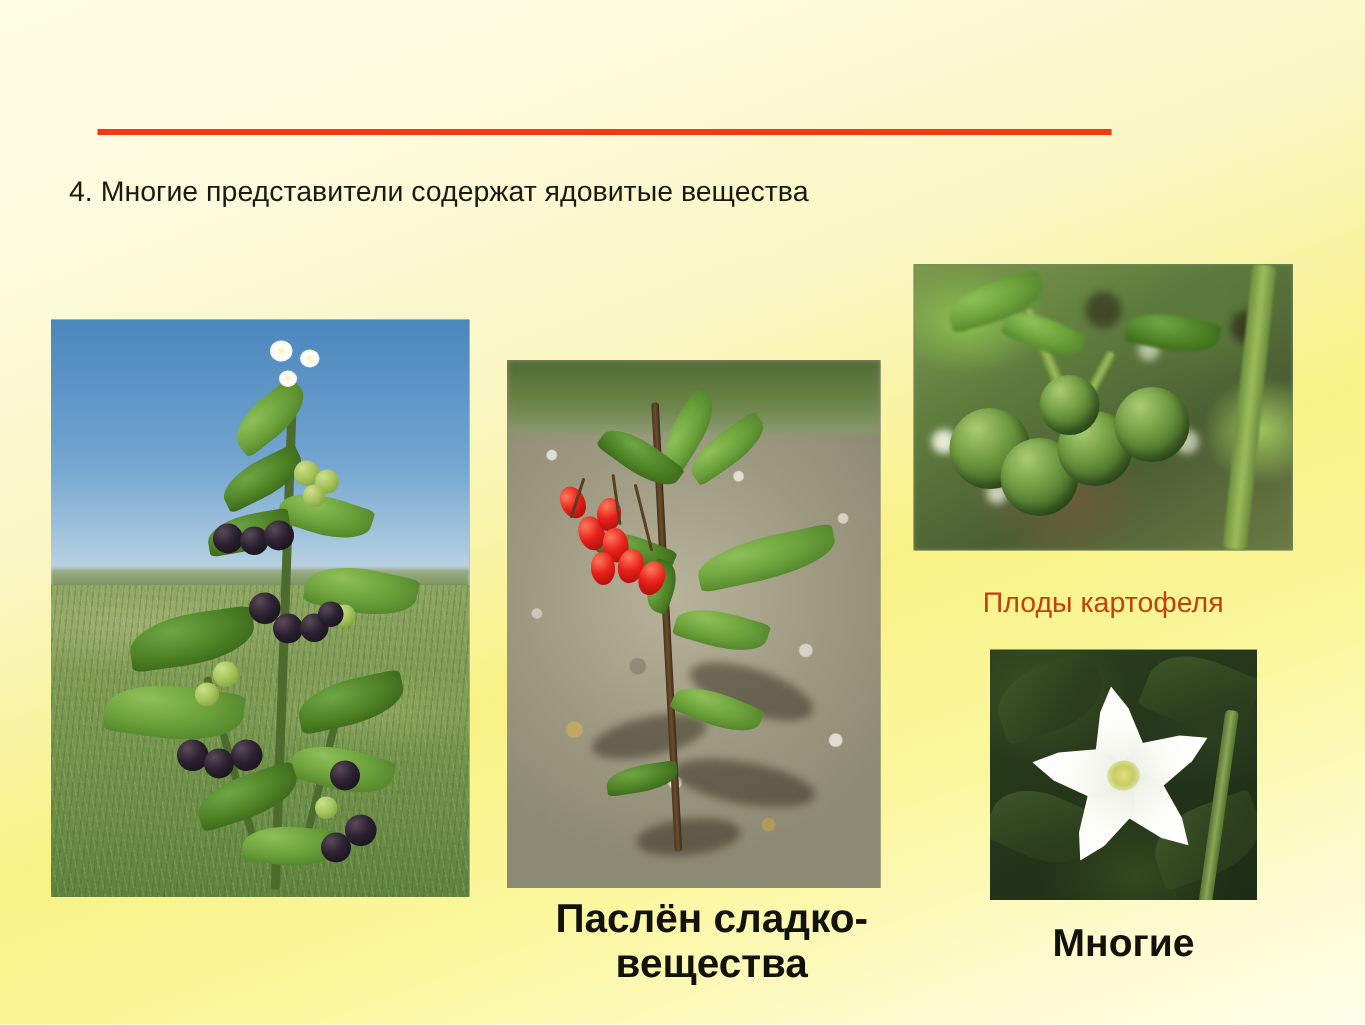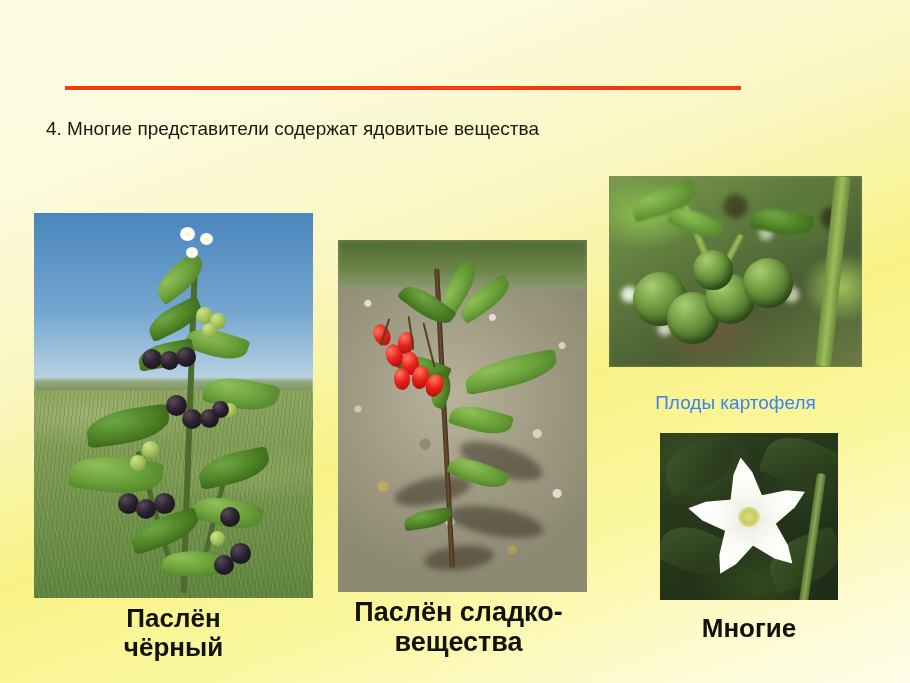--- a/index.html
+++ b/index.html
@@ -237,29 +237,29 @@
 
   
   .caption {
     position:absolute;
     font-weight:bold;
     color:#121208;
     text-align:center;
     line-height:1.12;
   }
   .caption-nightshade-black { left:34px; top:604px; width:279px; font-size:26px; }
-  .caption-nightshade-bitter { left:326px; top:597px; width:265px; font-size:27px; }
+  .caption-nightshade-bitter { left:342px; top:597px; width:265px; font-size:27px; }
   .caption-datura { left:652px; top:614px; width:194px; font-size:26px; }
 
   .caption-potato {
     position:absolute;
     left:609px; top:392px; width:253px;
     text-align:center;
     font-size:19px;
-    color:#3b82f6;
+    color:#c2410c;
   }
 </style>
 </head>
 <body>
 
 <div class="slide">
 
   <div class="title-underline"></div>
 
   <div class="subtitle">4. Многие представители содержат ядовитые вещества</div>
@@ -376,24 +376,20 @@
     <div class="pd-flower">
       <div class="pd-petal" style="transform:rotate(0deg);"></div>
       <div class="pd-petal" style="transform:rotate(72deg);"></div>
       <div class="pd-petal" style="transform:rotate(144deg);"></div>
       <div class="pd-petal" style="transform:rotate(216deg);"></div>
       <div class="pd-petal" style="transform:rotate(288deg);"></div>
       <div class="pd-center"></div>
     </div>
   </div>
 
-  <div class="caption caption-nightshade-black">
-    <div>Паслён</div>
-    <div>чёрный</div>
-  </div>
 
   <div class="caption caption-nightshade-bitter">
     <div>Паслён сладко-</div>
     <div>вещества</div>
   </div>
 
   <div class="caption-potato">Плоды картофеля</div>
 
   <div class="caption caption-datura">Многие</div>
 

